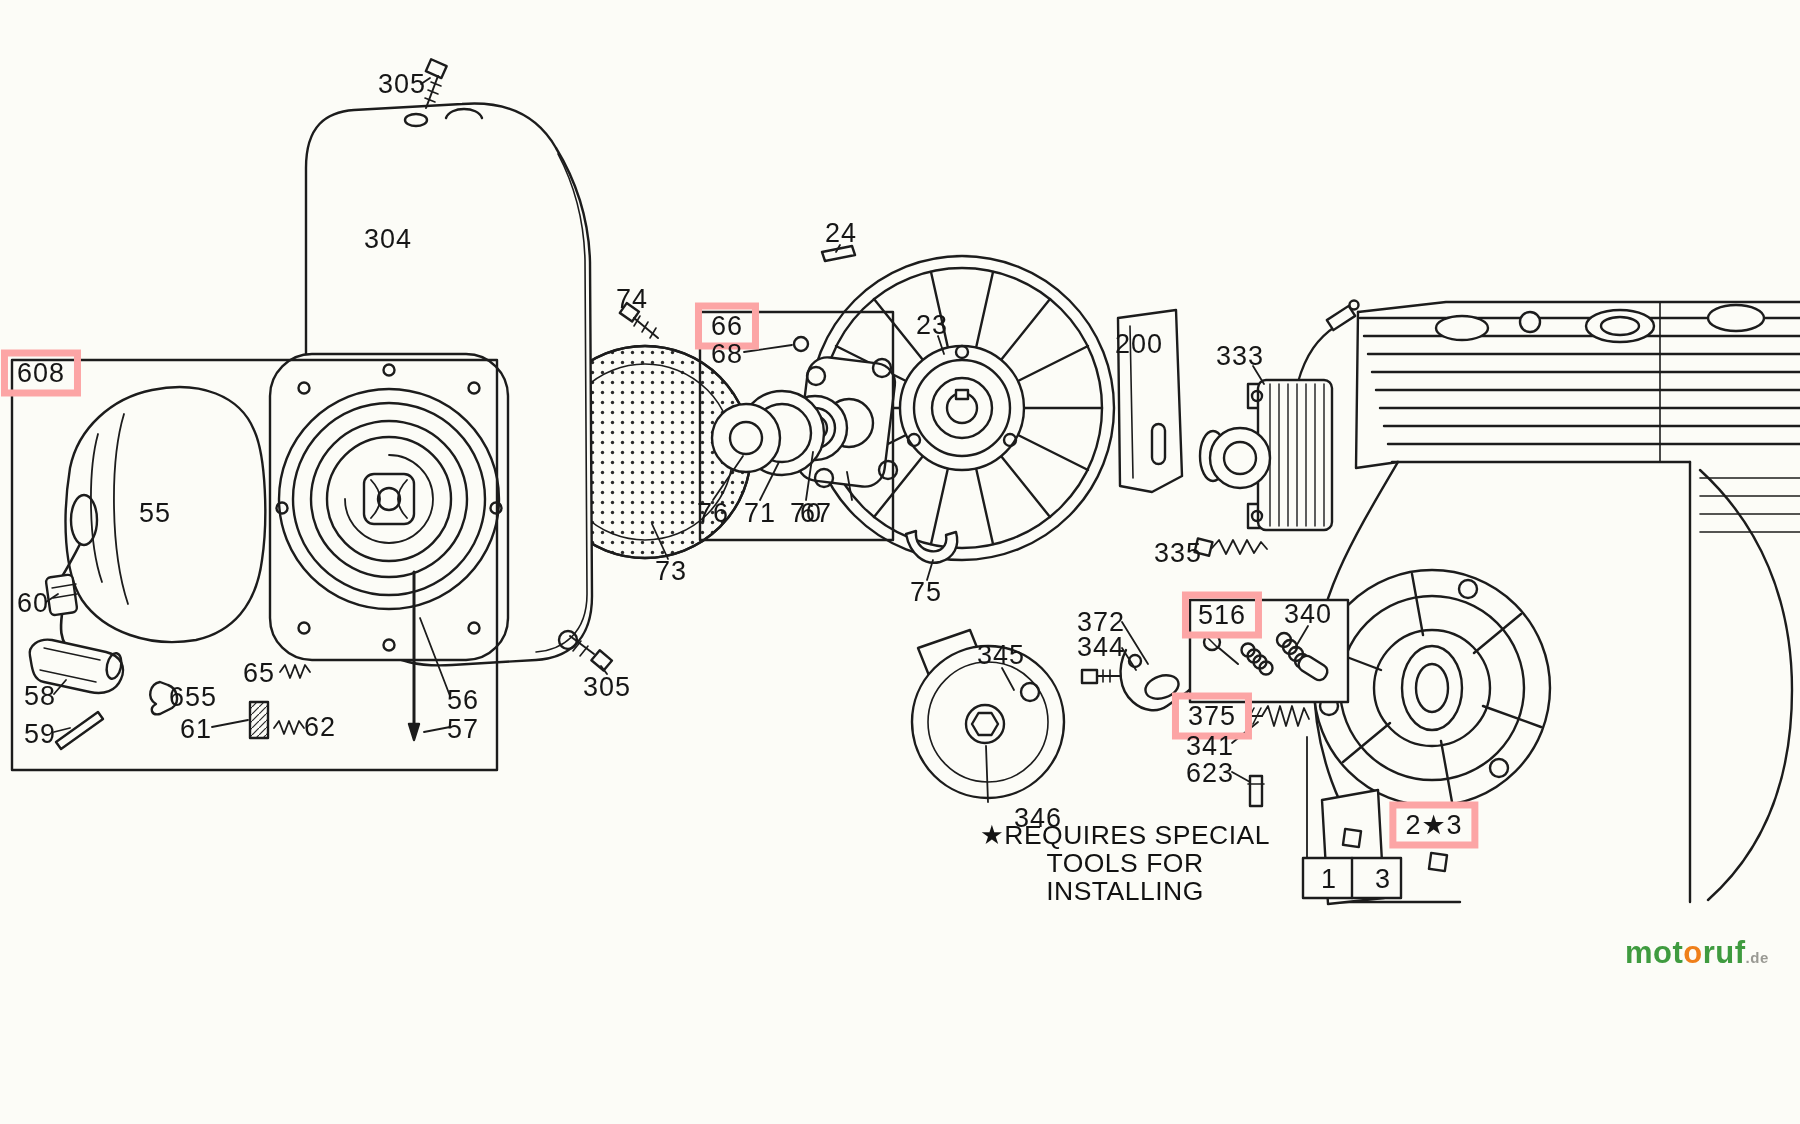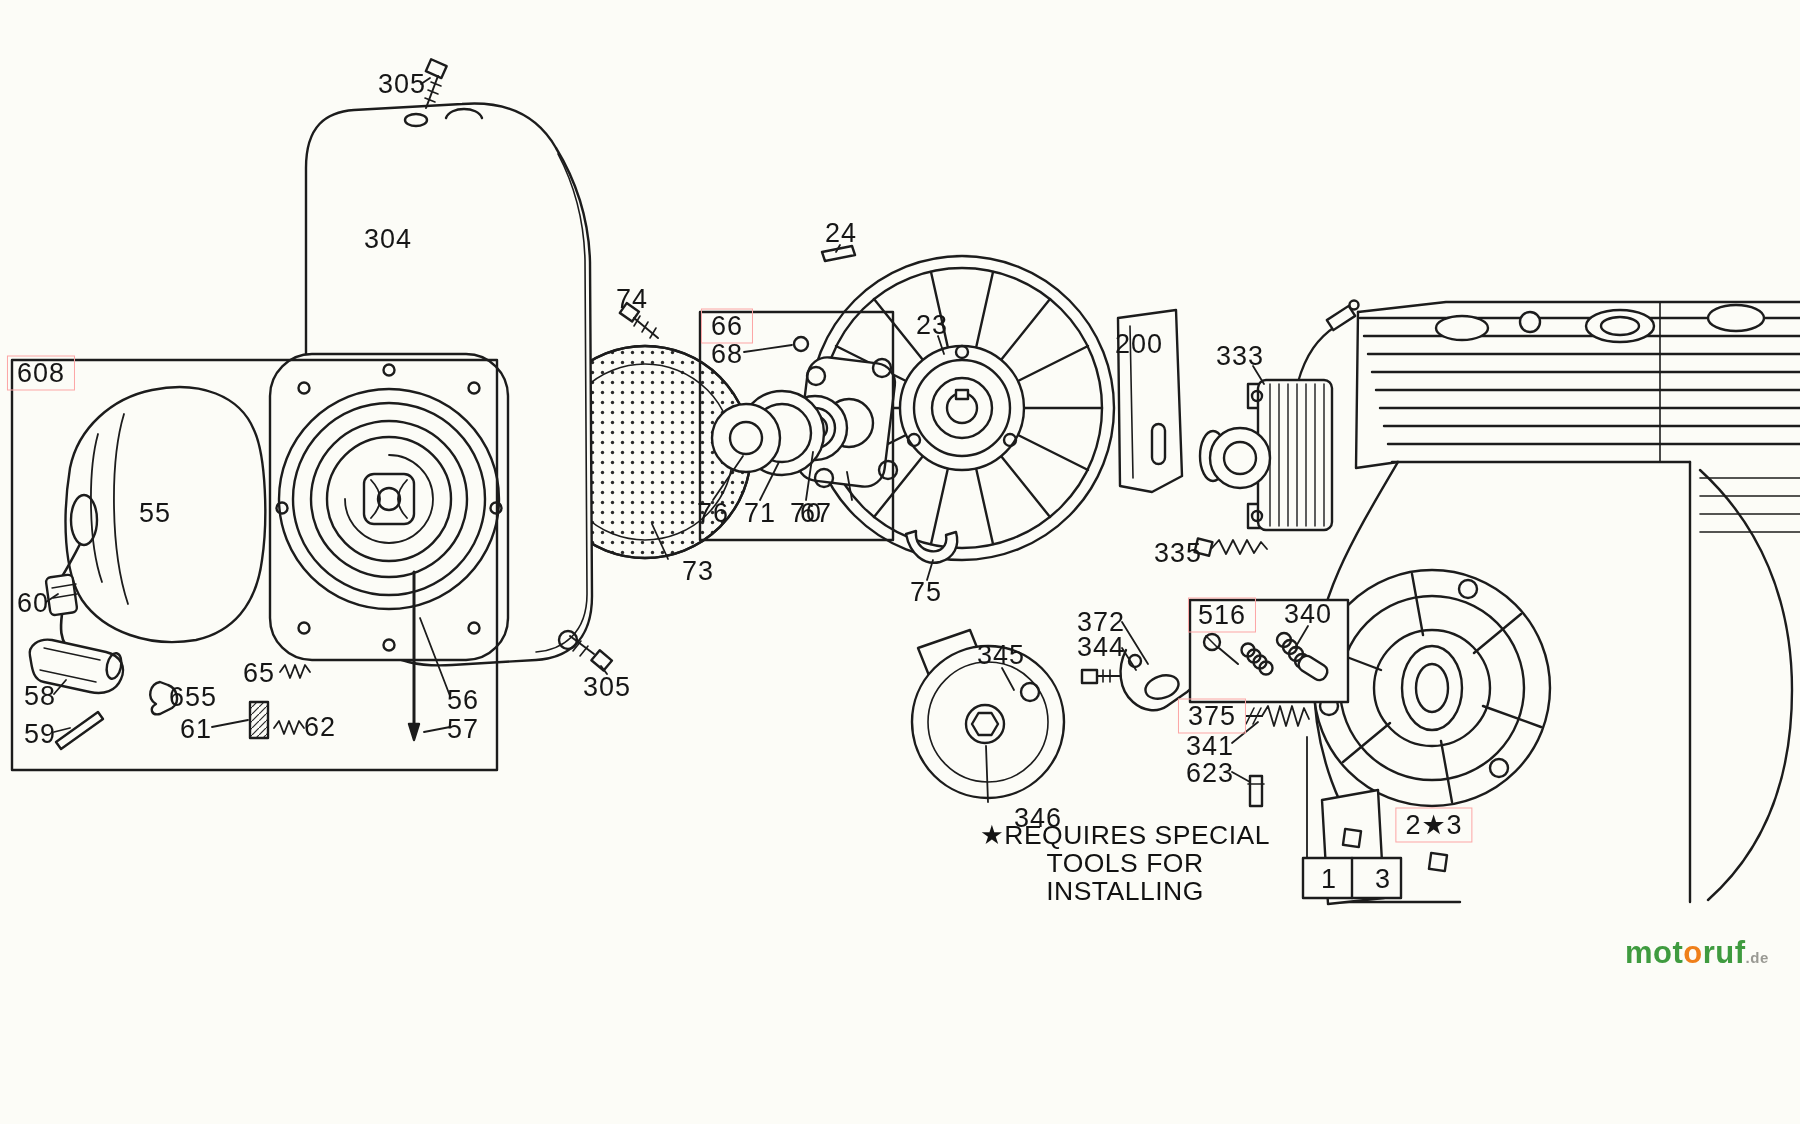--- a/index.html
+++ b/index.html
@@ -2,21 +2,21 @@
 <html><head>
 <meta charset="utf-8">
 <title>Exploded Parts Diagram</title>
 <style>
   html,body{margin:0;padding:0;}
   body{background:#fcfcf7;}
   .stage{position:relative;width:1800px;height:1086px;background:#fcfcf7;font-family:"Liberation Sans",sans-serif;overflow:hidden;}
   .stage svg{position:absolute;left:0;top:0;}
   #labels{position:absolute;left:0;top:0;width:100%;height:100%;pointer-events:none;}
   .part-label{position:absolute;transform:translate(-50%,-50%);font-size:27px;line-height:1;color:#161616;letter-spacing:1px;white-space:nowrap;}
-  .part-label.boxed{border:1px solid #fca5a5;padding:3px 9px;}
+  .part-label.boxed{border:7px solid #fca5a5;padding:3px 9px;}
   .note{position:absolute;left:965px;top:822px;width:320px;text-align:center;font-size:26.5px;color:#121212;letter-spacing:.5px;line-height:1.05;}
   .watermark{position:absolute;left:1625px;top:935px;font-size:31px;font-weight:bold;letter-spacing:.5px;white-space:nowrap;}
   .wm-suffix{font-size:15px;font-weight:bold;}
 </style>
 </head>
 <body>
 
 <div class="stage">
 
   <svg width="1800" height="1124" viewBox="0 0 1800 1124">
@@ -321,21 +321,21 @@
       <div class="part-label" style="left: 196px; top: 729px;">61</div>
       <div class="part-label" style="left: 259px; top: 673px;">65</div>
       <div class="part-label" style="left: 320px; top: 727px;">62</div>
       <div class="part-label" style="left: 463px; top: 700px;">56</div>
       <div class="part-label" style="left: 463px; top: 729px;">57</div>
       <div class="part-label" style="left: 607px; top: 687px;">305</div>
       <div class="part-label" style="left: 713px; top: 513px; text-align: right;">76</div>
       <div class="part-label" style="left: 760px; top: 513px;">71</div>
       <div class="part-label" style="left: 806px; top: 513px;">70</div>
       <div class="part-label" style="left: 808px; top: 513px; margin-left: 8px;">67</div>
-      <div class="part-label" style="left: 671px; top: 571px; margin-left: 27px;">73</div>
+      <div class="part-label" style="left: 671px; top: 571px;">73</div>
       <div class="part-label" style="left: 926px; top: 592px;">75</div>
       <div class="part-label" style="left: 1178px; top: 553px;">335</div>
       <div class="part-label" style="left: 1101px; top: 622px;">372</div>
       <div class="part-label" style="left: 1101px; top: 647px;">344</div>
       <div class="part-label" style="left: 1001px; top: 655px;">345</div>
       <div class="part-label boxed" style="left: 1222px; top: 615px;">516</div>
       <div class="part-label" style="left: 1308px; top: 614px;">340</div>
       <div class="part-label boxed" style="left: 1212px; top: 716px;">375</div>
       <div class="part-label" style="left: 1210px; top: 746px;">341</div>
       <div class="part-label" style="left: 1210px; top: 773px;">623</div>

